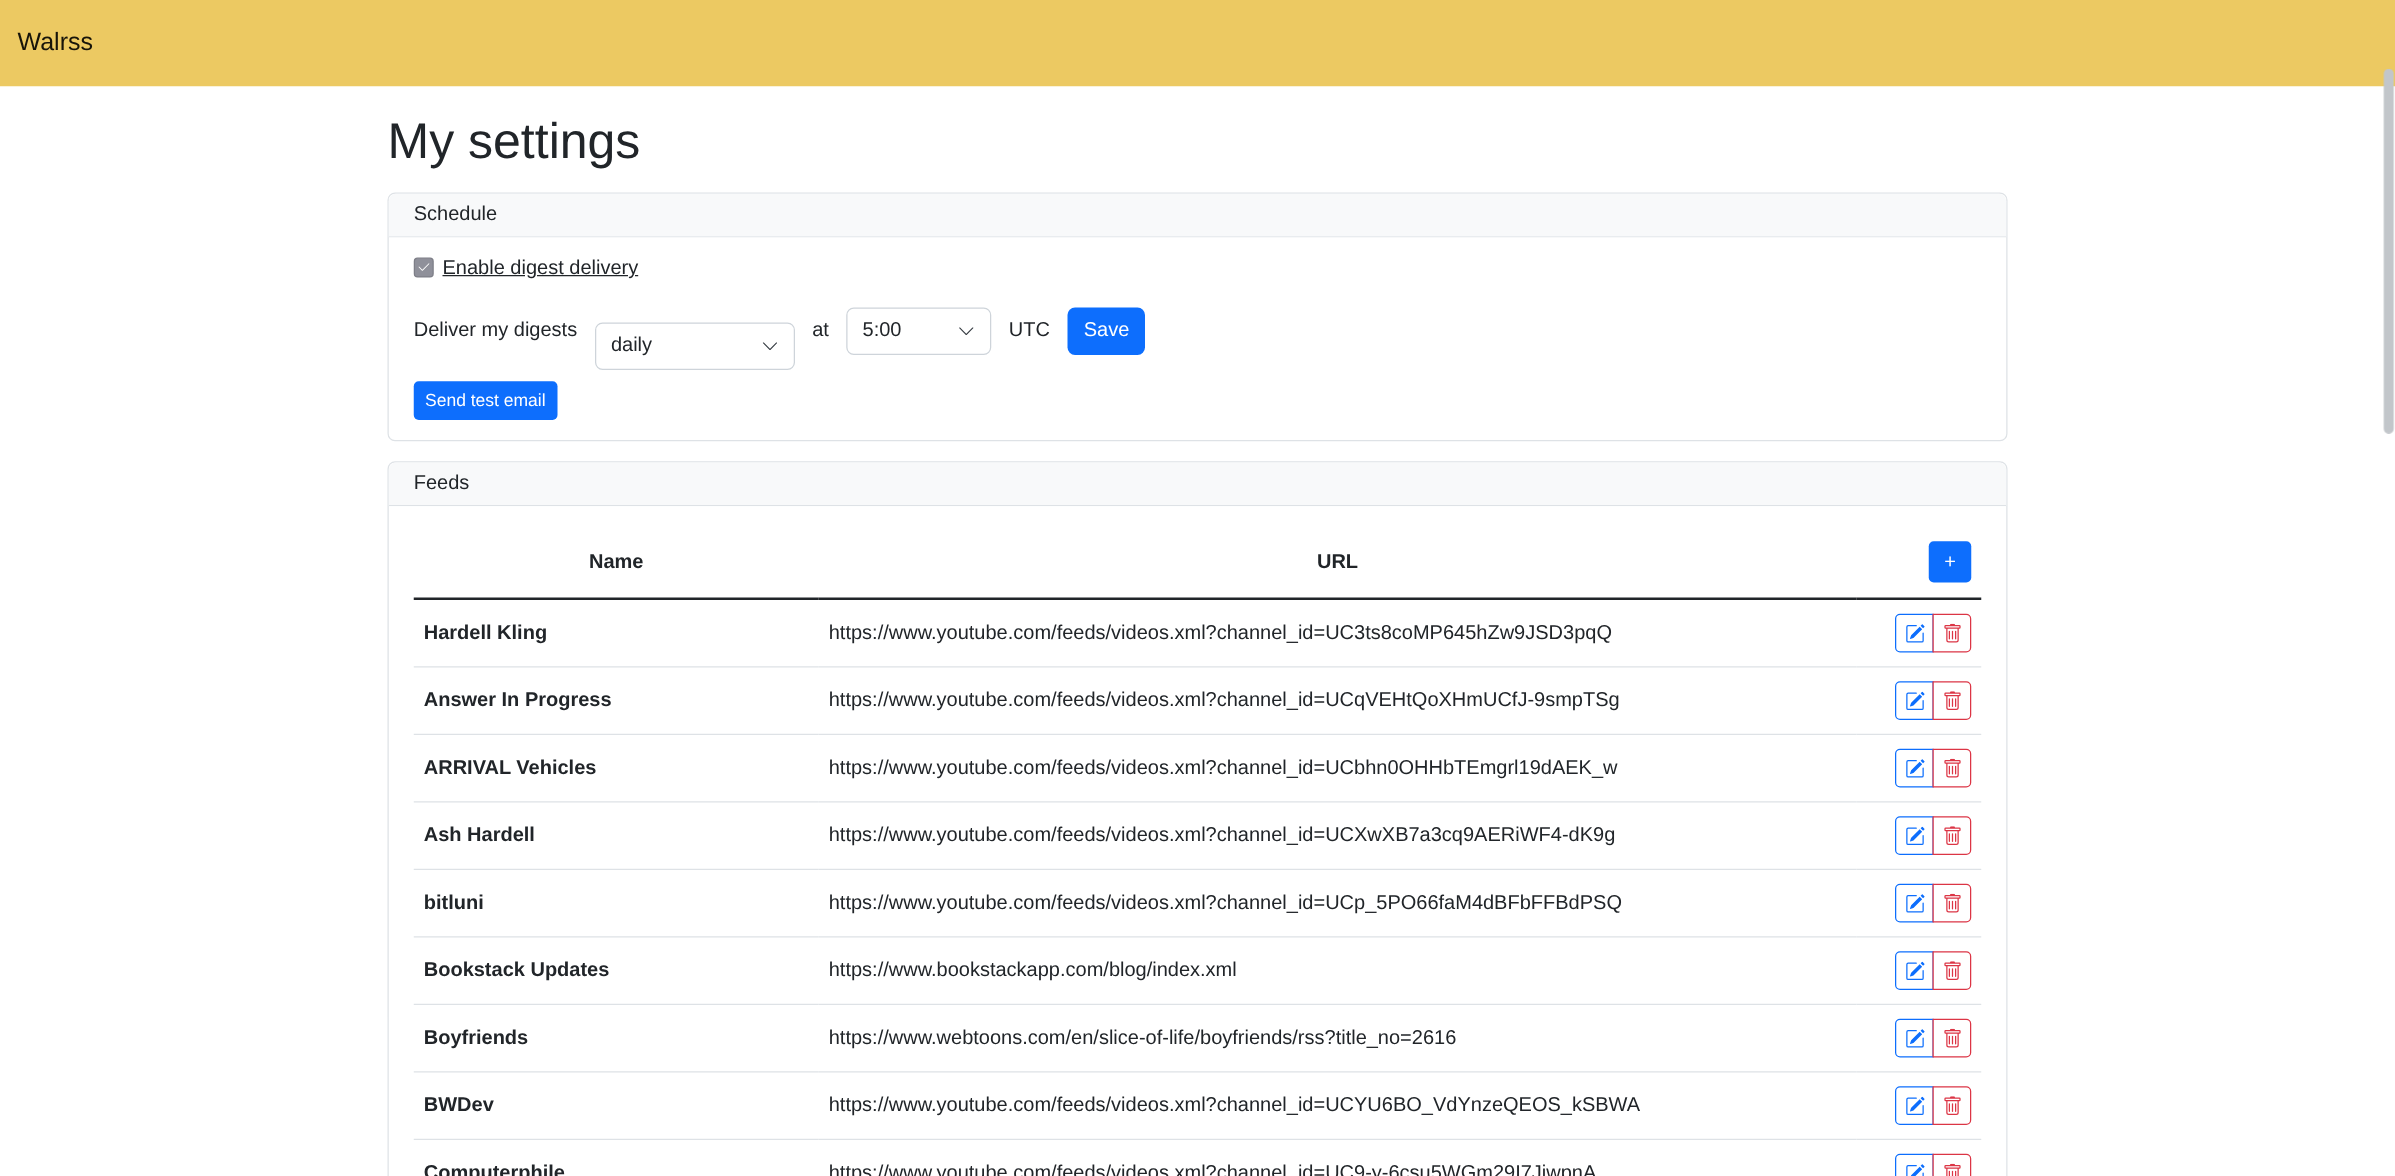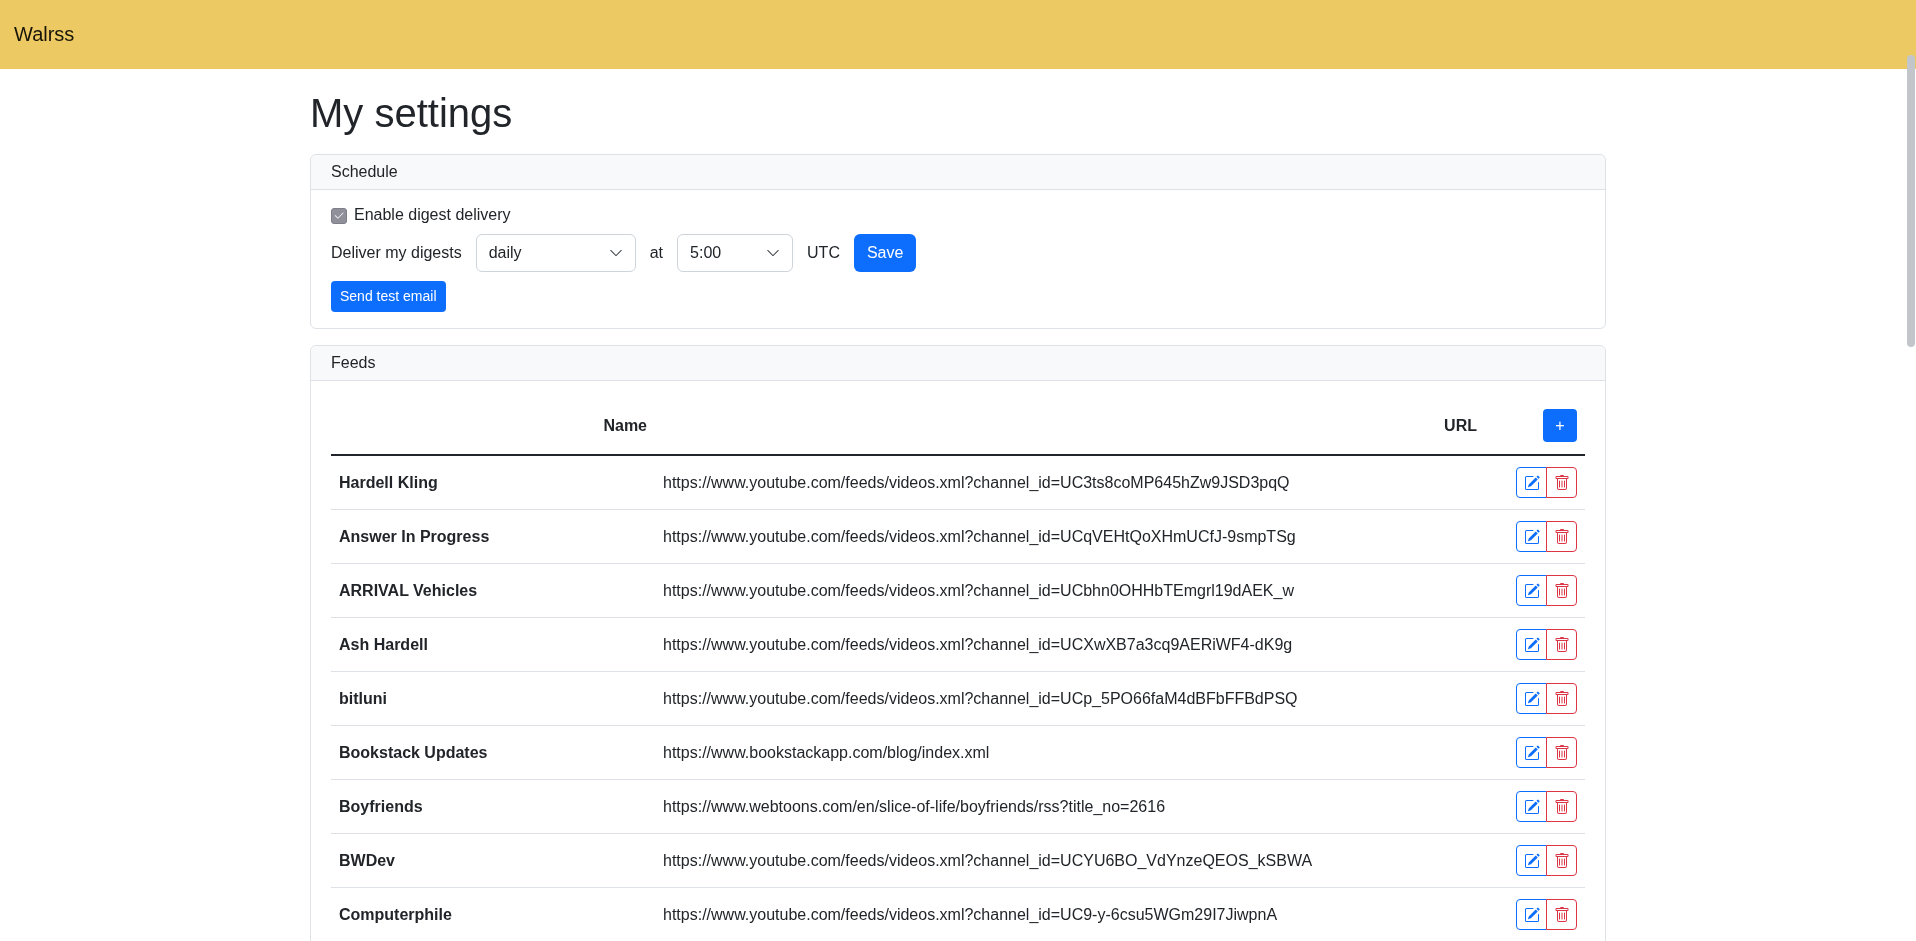--- a/index.html
+++ b/index.html
@@ -17,40 +17,40 @@
   
   .container { width: 1296px; margin: 0 auto; }
   .page-title { font-size: 40px; font-weight: 500; margin: 22px 0 18px; color: #212529; }
 
   
   .card { border: 1px solid #dee2e6; border-radius: 6px; background: #fff; margin-bottom: 16px; }
   .card-header { background: #f8f9fa; border-bottom: 1px solid #dee2e6; padding: 8px 20px; border-radius: 6px 6px 0 0; }
   .card-body { padding: 16px 20px; }
 
   
-  .check-row { display: flex; align-items: flex-end; gap: 7px; margin-bottom: 10px; }
+  .check-row { display: flex; align-items: flex-start; gap: 7px; margin-bottom: 10px; text-decoration: underline; }
   .checkbox { width: 16px; height: 16px; background: #8f909a; border: 1px solid #7d7e87; border-radius: 3px;
               display: inline-flex; align-items: center; justify-content: center; cursor: pointer; }
   .checkbox svg { width: 12px; height: 12px; fill: #fff; }
 
   .deliver-row { display: flex; align-items: center; gap: 14px; margin-bottom: 9px; }
   .select { height: 38px; border: 1px solid #ced4da; border-radius: 6px; background: #fff;
             display: inline-flex; align-items: center; justify-content: space-between;
             padding: 0 12px; cursor: pointer; color: #212529; }
-  .select-freq { width: 160px; }
+  .select-freq { width: 160px; margin-top: 24px; }
   .select-time { width: 116px; }
   .select svg { width: 14px; height: 14px; fill: #343a40; flex: 0 0 auto; margin-left: 10px; }
 
   .btn { border: none; border-radius: 6px; background: #0d6efd; color: #fff; font-size: 16px;
          padding: 7px 13px; font-family: inherit; cursor: pointer; line-height: 24px; }
   .btn-sm { font-size: 14px; padding: 5px 9px; border-radius: 4px; line-height: 21px; }
 
   
   table.feeds-table { width: 100%; border-collapse: collapse; }
-  .feeds-table th { text-align: right; font-weight: 700; padding: 12px 8px; border-bottom: 2px solid #212529; }
+  .feeds-table th { text-align: center; font-weight: 700; padding: 12px 8px; border-bottom: 2px solid #212529; }
   .feeds-table td { padding: 11px 8px; border-bottom: 1px solid #dee2e6; vertical-align: middle; }
   .feeds-table .col-name { width: 324px; }
   .feeds-table .col-actions { width: 100px; text-align: right; }
   .feed-name { font-weight: 700; }
   .feed-url { font-weight: 400; }
 
   .add-btn { width: 34px; height: 33px; background: #0d6efd; color: #fff; border: none;
              border-radius: 4px; font-size: 16px; line-height: 1; cursor: pointer; font-family: inherit; }
 
   .btn-group { display: inline-flex; }

